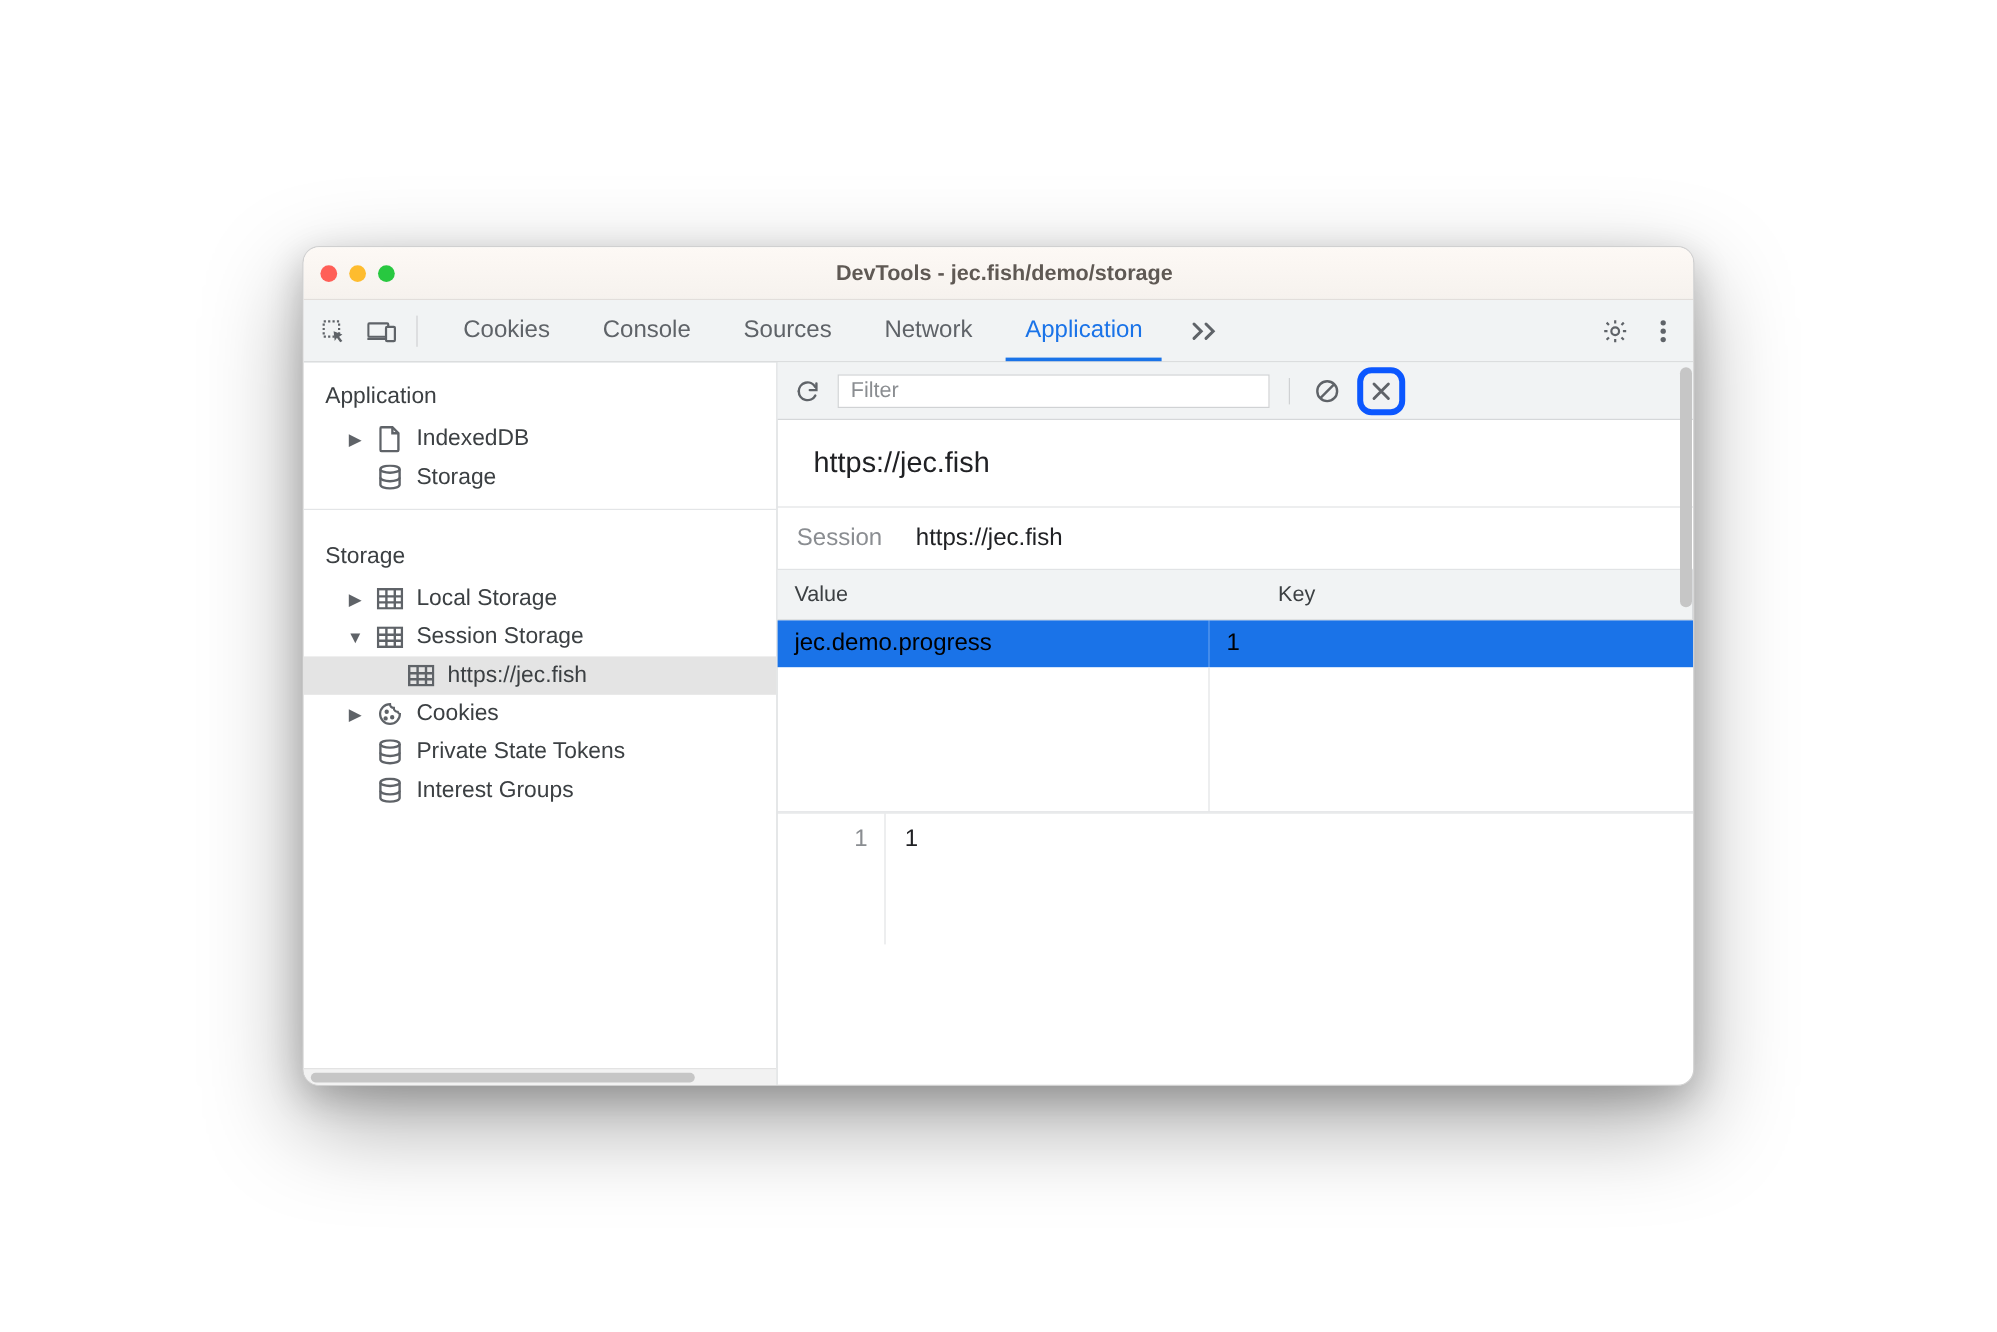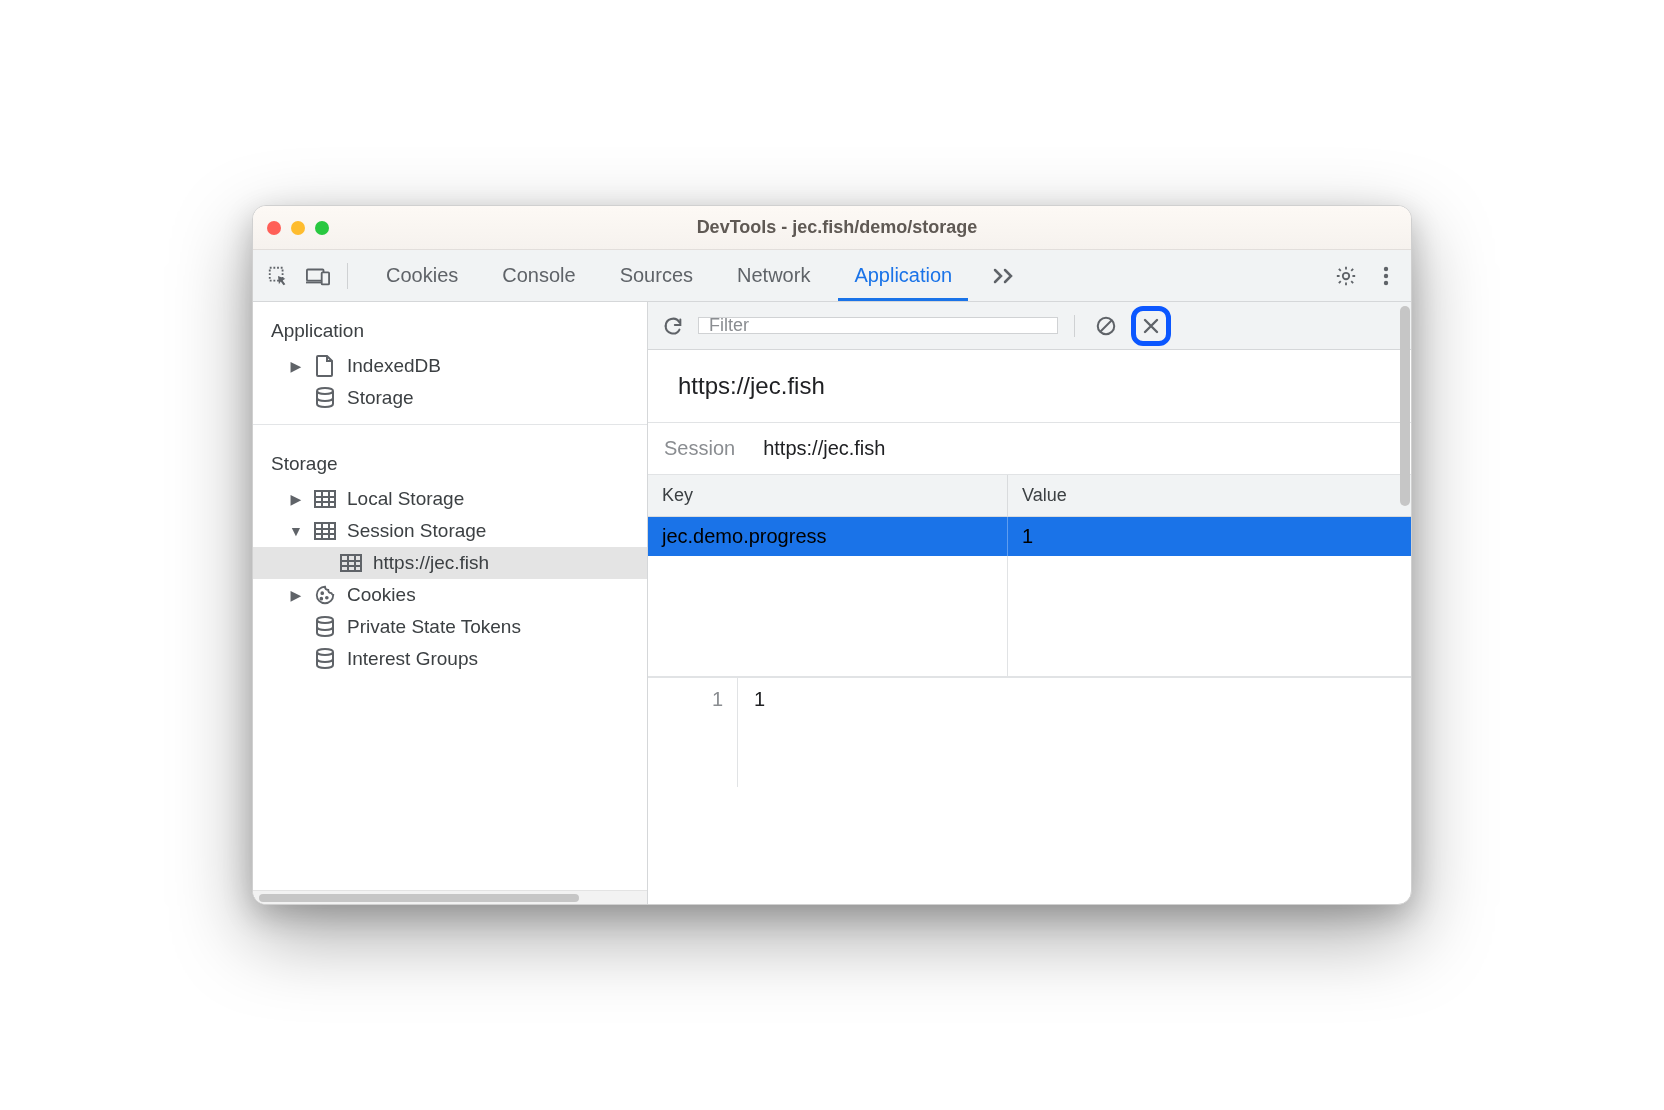--- a/index.html
+++ b/index.html
@@ -45,21 +45,21 @@
   .hscroll { height: 14px; background: #f2f2f2; border-top: 1px solid #e3e3e3; display:flex; align-items:center; }
   .hscroll .thumb { height: 8px; width: 320px; margin-left: 6px; background: #c6c6c6; border-radius: 4px; }
 
   
   .main { flex:1; display:flex; flex-direction:column; position: relative; }
   .scroll-y { position:absolute; top:0; right:0; bottom:0; width:12px; background:transparent; }
   .scroll-y .thumb { width:10px; height:200px; background:#c6c6c6; border-radius:5px; margin:4px auto 0; }
 
   .filterbar { height: 48px; background: #f1f3f4; display:flex; align-items:center; padding: 0 10px; gap:10px; border-bottom: 1px solid #d5d7d9; }
   .iconbtn { width:30px; height:30px; display:flex; align-items:center; justify-content:center; color:#5f6368; border-radius:4px; }
-  .filter-input { flex: 0 0 360px; height: 17px; border: 1px solid #d0d2d4; background:#fff; font-size: 18px; color:#ec4899; padding: 0 10px; }
+  .filter-input { flex: 0 0 360px; height: 28px; border: 1px solid #d0d2d4; background:#fff; font-size: 18px; color:#ec4899; padding: 0 10px; }
   .filter-input::placeholder { color:#8a8d91; }
   .highlight-ring { border: 5px solid #0b57ff; border-radius: 12px; padding: 2px; display:flex; align-items:center; justify-content:center; }
 
   .origin-title { padding: 22px 30px; font-size: 24px; color:#202124; border-bottom: 1px solid #e1e3e5; }
   .origin-row { display:flex; align-items:center; gap: 28px; padding: 14px 16px; font-size: 20px; border-bottom: 1px solid #e1e3e5; }
   .origin-row .label { color:#8a8d91; }
   .origin-row .value { color:#202124; }
 
   .kvtable { display:flex; flex-direction:column; border-bottom: 1px solid #e1e3e5; }
   .kvhead { display:flex; background:#f1f3f4; border-bottom: 1px solid #d9dbdd; }
@@ -290,22 +290,22 @@
 
       <div class="origin-title">https://jec.fish</div>
 
       <div class="origin-row">
         <span class="label">Session</span>
         <span class="value">https://jec.fish</span>
       </div>
 
       <div class="kvtable">
         <div class="kvhead">
+          <div class="cell col-val">Value</div>
           <div class="cell col-key">Key</div>
-          <div class="cell col-val">Value</div>
         </div>
         <div class="kvrow selected">
           <div class="cell col-key" style="border-right:1px solid rgba(255,255,255,0.3)">jec.demo.progress</div>
           <div class="cell col-val">1</div>
         </div>
         <div class="kvspacer">
           <div class="col-key"></div>
             <div class="col-val"></div>
         </div>
       </div>

